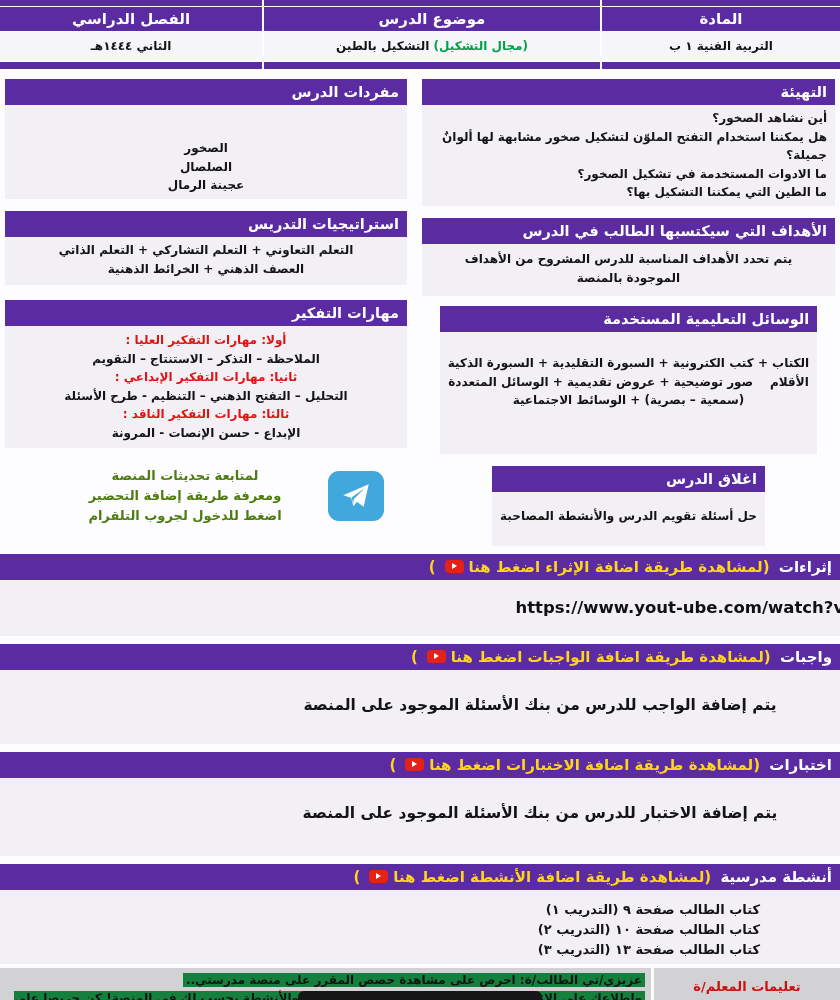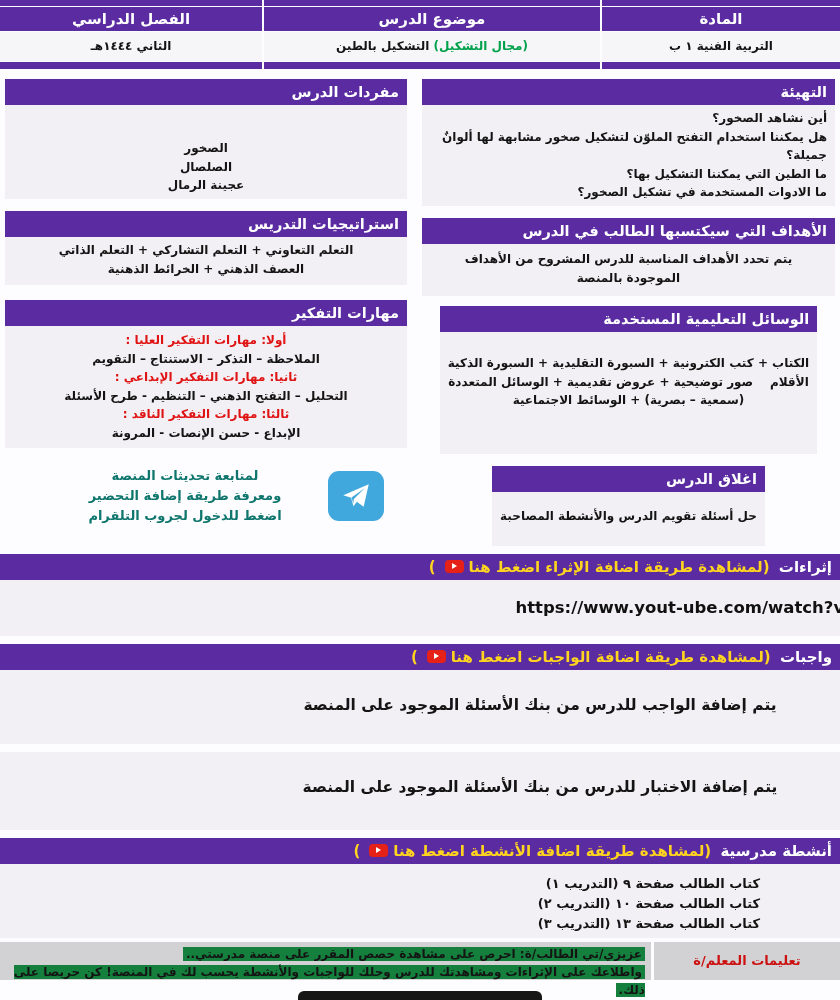--- a/index.html
+++ b/index.html
@@ -49,21 +49,21 @@
 
   .mb12 { margin-bottom: 12px; } .mb10 { margin-bottom: 10px; } .mb15 { margin-bottom: 15px; }
 
   
   .telegram-row { margin-top: 18px; display: flex; flex-direction: row;
                   justify-content: center; align-items: center; gap: 46px;
                   padding-left: 60px; }
   .tg-icon { width: 56px; height: 50px; border-radius: 11px; background: #41a8dd;
              display: flex; align-items: center; justify-content: center; flex: none; cursor: pointer; }
   .tg-icon svg { width: 38px; height: 34px; }
-  .tg-text { color: #0f766e; font-size: 13px; line-height: 1.55; text-align: center; cursor: pointer; }
+  .tg-text { color: #4d7c0f; font-size: 13px; line-height: 1.55; text-align: center; cursor: pointer; }
 
   
   .wide { margin-top: 8px; }
   .wide-bar { background:#5a2ba1; height: 26px; line-height: 26px; padding: 0 8px;
               font-size: 15px; color: #fff; }
   .wide-bar .hint { color: #ffd41f; margin-right: 4px; }
   .yt-icon { display: inline-block; width: 19px; height: 13px; background: #e62117;
              border-radius: 4px; position: relative; vertical-align: -1px;
              margin: 0 5px; cursor: pointer; }
   .yt-icon::after { content:""; position:absolute; left:7px; top:3.5px;
@@ -113,22 +113,22 @@
   </div>
 
   <div class="cols">
 
     <div class="col col-right">
       <div class="mb12">
         <div class="sec-h">التهيئة</div>
         <div class="sec-b warmup-body">
           <div>أين نشاهد الصخور؟</div>
           <div>هل يمكننا استخدام التفتح الملوّن لتشكيل صخور مشابهة لها ألوانٌ جميلة؟</div>
+          <div>ما الادوات المستخدمة في تشكيل الصخور؟</div>
           <div>ما الطين التي يمكننا التشكيل بها؟</div>
-          <div>ما الادوات المستخدمة في تشكيل الصخور؟</div>
         </div>
       </div>
 
       <div class="mb10">
         <div class="sec-h">الأهداف التي سيكتسبها الطالب في الدرس</div>
         <div class="sec-b goals-body">يتم تحدد الأهداف المناسبة للدرس المشروح من الأهداف الموجودة بالمنصة</div>
       </div>
 
       <div class="mb12">
         <div class="sec-h">الوسائل التعليمية المستخدمة</div>
@@ -204,20 +204,24 @@
     <div class="wide-bar">
       <span>واجبات</span>
       <span class="hint">(لمشاهدة طريقة اضافة الواجبات اضغط هنا</span><span class="yt-icon"></span><span class="hint">)</span>
     </div>
     <div class="wide-body hw-body">
       <span class="shift-right">يتم إضافة الواجب للدرس من بنك الأسئلة الموجود على المنصة</span>
     </div>
   </div>
 
   <div class="wide">
+    <div class="wide-bar">
+      <span>اختبارات</span>
+      <span class="hint">(لمشاهدة طريقة اضافة الاختبارات اضغط هنا</span><span class="yt-icon"></span><span class="hint">)</span>
+    </div>
     <div class="wide-body test-body">
       <span class="shift-right">يتم إضافة الاختبار للدرس من بنك الأسئلة الموجود على المنصة</span>
     </div>
   </div>
 
   <div class="wide">
     <div class="wide-bar">
       <span>أنشطة مدرسية</span>
       <span class="hint">(لمشاهدة طريقة اضافة الأنشطة اضغط هنا</span><span class="yt-icon"></span><span class="hint">)</span>
     </div>

